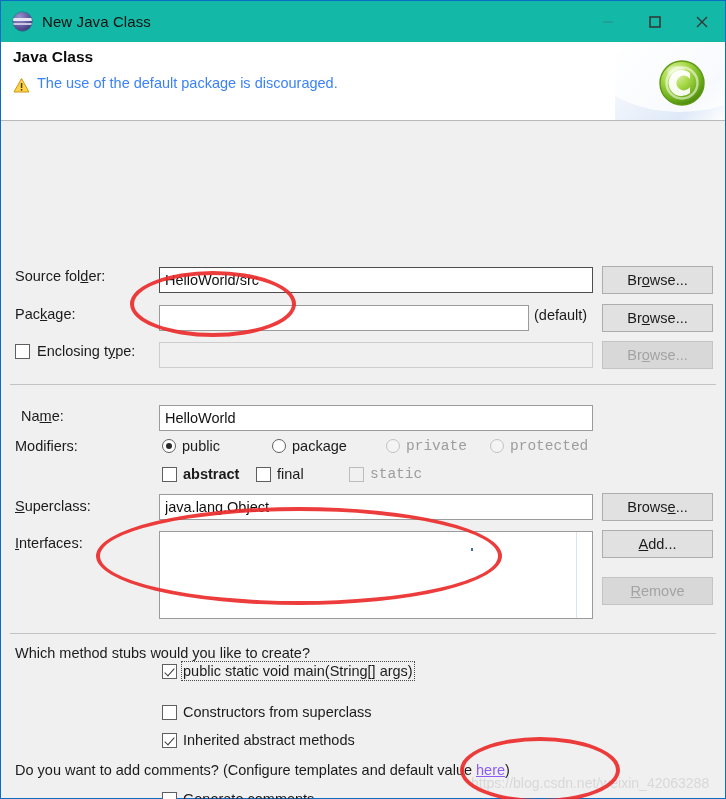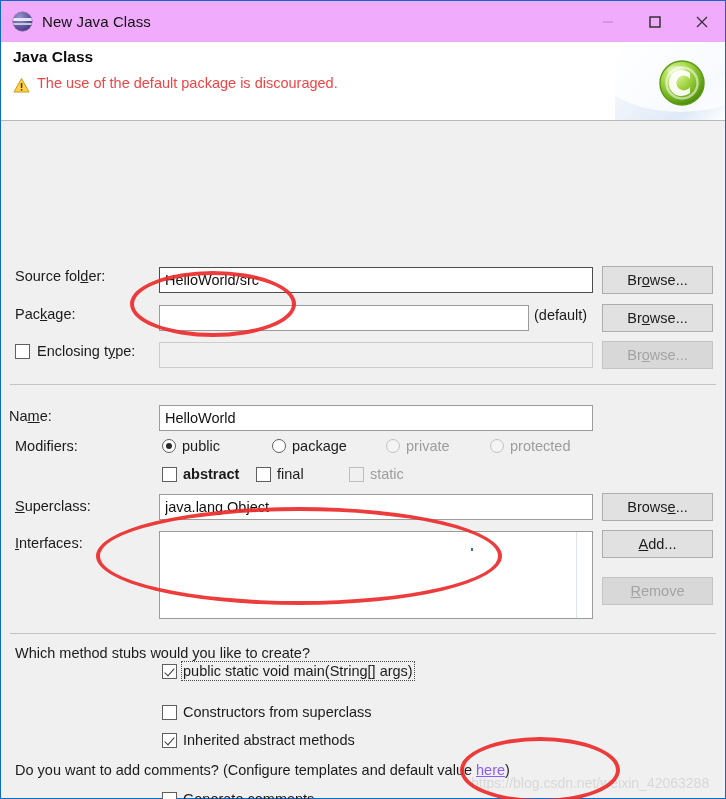--- a/index.html
+++ b/index.html
@@ -10,21 +10,21 @@
     font-size:14.5px;color:#1b1b1b;
     -webkit-font-smoothing:antialiased;
   }
   #dialog{
     position:relative;width:726px;height:799px;box-sizing:border-box;
     border:1px solid #0a6cc4;background:#f0f0f0;
   }
 
   
   .titlebar{
-    position:relative;height:41px;background:#f0abfc;
+    position:relative;height:41px;background:#14b8a6;
     display:flex;align-items:center;
   }
   .tb-icon{margin-left:12px;width:20px;height:20px;position:relative;flex:0 0 auto;}
   .tb-icon .sphere{
     width:19px;height:19px;border-radius:50%;
     background:radial-gradient(circle at 34% 28%, #9a93c9 0%, #6f68ae 38%, #4b4489 70%, #332d6b 100%);
     position:relative;overflow:hidden;box-shadow:0 0 0 .5px rgba(40,34,90,.6);
   }
   .tb-icon .sphere:before{
     content:"";position:absolute;left:0;right:0;top:6px;height:3px;background:#e8e6f2;
@@ -47,21 +47,21 @@
     position:absolute;right:0;top:0;width:110px;height:78px;
     background:linear-gradient(135deg,#ffffff 0%,#eef3fb 40%,#dfe9f7 75%,#ffffff 100%);
   }
   .hdr-bg:after{
     content:"";position:absolute;left:-30px;top:-50px;width:190px;height:120px;
     border-radius:50%;background:rgba(255,255,255,.75);
   }
   .hdr-title{position:absolute;left:12px;top:6px;font-size:15.5px;font-weight:bold;color:#0d0d0d;}
   .hdr-msg{position:absolute;left:12px;top:33px;display:flex;align-items:flex-start;}
   .warn-ico{width:17px;height:17px;margin-top:2px;flex:0 0 auto;}
-  .hdr-msg-txt{margin-left:7px;font-size:14.5px;color:#ef4444;}
+  .hdr-msg-txt{margin-left:7px;font-size:14.5px;color:#3b82f6;}
   .eclipse-badge{position:absolute;right:18px;top:16px;width:50px;height:50px;}
 
   
   .content{position:relative;height:100%;}
   .row{position:absolute;display:flex;align-items:center;}
   .lbl{font-size:14.5px;color:#1b1b1b;white-space:nowrap;}
   .lbl .u{text-decoration:underline;}
 
   .txt{
     box-sizing:border-box;height:26px;background:#fff;border:1px solid #9b9b9b;
@@ -94,21 +94,21 @@
   .radio{
     width:14px;height:14px;box-sizing:border-box;border-radius:50%;background:#fff;
     border:1px solid #5f5f5f;flex:0 0 auto;position:relative;
   }
   .radio.disabled{border-color:#c2c2c2;background:#f4f4f4;}
   .radio.sel:after{
     content:"";position:absolute;left:3px;top:3px;width:6px;height:6px;border-radius:50%;background:#2b2b2b;
   }
   .opt{display:flex;align-items:center;}
   .opt .t{margin-left:6px;font-size:14.5px;white-space:nowrap;}
-  .opt.disabled .t{color:#9d9d9d;}
+  .opt.disabled .t{color:#9d9d9d;font-family:Liberation Mono, monospace;}
   .focusbox{outline:1px dotted #4a4a4a;outline-offset:1px;}
 
   .listbox{
     box-sizing:border-box;background:#fff;border:1px solid #9b9b9b;position:relative;
   }
   .listbox .vline{position:absolute;right:15px;top:0;bottom:0;width:1px;background:#d9e4ef;}
   .listbox .dot{position:absolute;left:311px;top:16px;width:2px;height:3px;background:#3a6ea5;}
 
   .qtext{position:absolute;font-size:14.5px;color:#1b1b1b;white-space:nowrap;}
   .link{color:#8b5cf6;text-decoration:underline;}
@@ -201,21 +201,21 @@
 
     <div class="row" style="left:14px;top:222px;">
       <span class="cbox"></span>
       <span class="lbl" style="margin-left:7px;">Enclosing t<span class="u">y</span>pe:</span>
     </div>
     <input class="txt disabled" style="position: absolute; left: 158px; top: 221px; width: 434px;" disabled="" value="">
     <div class="btn disabled" style="position:absolute;left:601px;top:220px;width:111px;">Br<span class="u">o</span>wse...</div>
 
     <div class="sep" style="top:263px;"></div>
 
-    <div class="row" style="left:8px;top:287px;text-align:right;">
+    <div class="row" style="left:20px;top:287px;text-align:right;">
       <span class="lbl">Na<span class="u">m</span>e:</span>
     </div>
     <input class="txt" style="position: absolute; left: 158px; top: 284px; width: 434px;" value="HelloWorld">
 
     <div class="row" style="left:14px;top:317px;">
       <span class="lbl">Modifiers:</span>
     </div>
     <div class="opt" style="position:absolute;left:161px;top:317px;">
       <span class="radio sel"></span>
       <span class="t">p<span class="u">u</span>blic</span>

